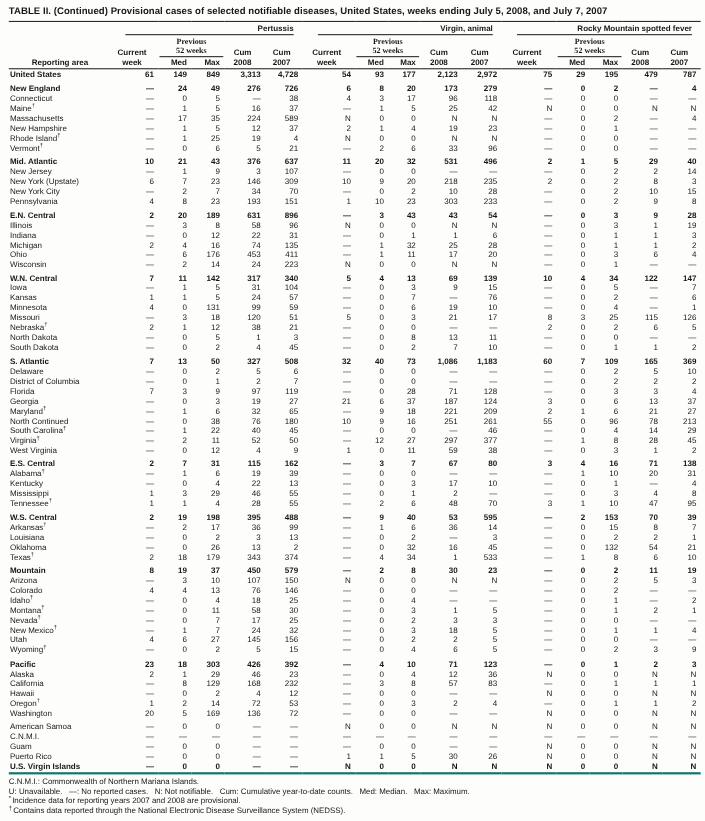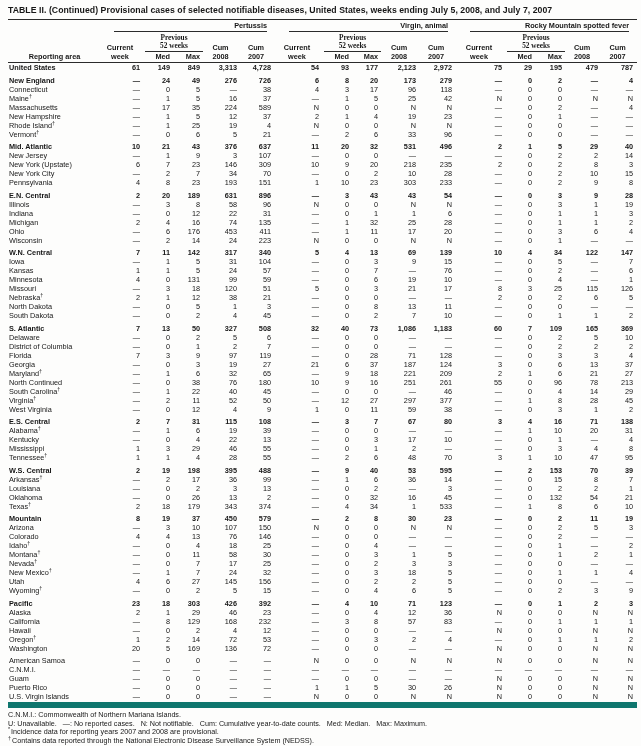--- a/index.html
+++ b/index.html
@@ -16,21 +16,21 @@
   .cur,.cum{text-align:center;padding-right:4px;padding-bottom:1px;}
   .prev{vertical-align:top;padding-top:1px;}
   .prevline{border-bottom:1px solid #2b2b2b;text-align:center;margin:0 1px;padding-bottom:0px;font-family:Liberation Serif, serif;}
   .mm{text-align:right;padding-right:4px;padding-top:1px;padding-bottom:1px;}
   .hb{border-bottom:1px solid #2b2b2b;}
   tbody td{line-height:9px;white-space:nowrap;vertical-align:bottom;}
   tbody td.num{text-align:right;padding-right:4px;}
   tbody td.area{text-align:left;padding-left:1px;overflow:hidden;}
   tr.bold td{font-weight:bold;}
   tr.gap td{padding-top:3.5px;}
-  tbody tr:last-child td{border-bottom:6px solid #0f766e;padding-bottom:1px;}
+  tbody tr:last-child td{border-bottom:2px solid #0f766e;padding-bottom:1px;font-weight:bold;}
   sup{font-size:5.3px;vertical-align:super;line-height:0;}
   .footnotes{margin-top:2.5px;font-size:7.2px;line-height:8.8px;white-space:pre-wrap;}
   .footnotes sup{margin-right:1px;}
 </style>
 </head>
 <body>
 
 <div class="title">
   <div>TABLE II. (Continued) Provisional cases of selected notifiable diseases, United States, weeks ending July 5, 2008, and July 7, 2007</div>
 </div>
@@ -774,21 +774,21 @@
         <td class="num">3</td>
         <td class="num">1</td>
         <td class="num">2</td>
       </tr>
       <tr class="bold gap">
         <td class="area">E.S. Central</td>
         <td class="num">2</td>
         <td class="num">7</td>
         <td class="num">31</td>
         <td class="num">115</td>
-        <td class="num">108</td>
+        <td class="num">162</td>
         <td class="num">—</td>
         <td class="num">3</td>
         <td class="num">7</td>
         <td class="num">67</td>
         <td class="num">80</td>
         <td class="num">3</td>
         <td class="num">4</td>
         <td class="num">16</td>
         <td class="num">71</td>
         <td class="num">138</td>

